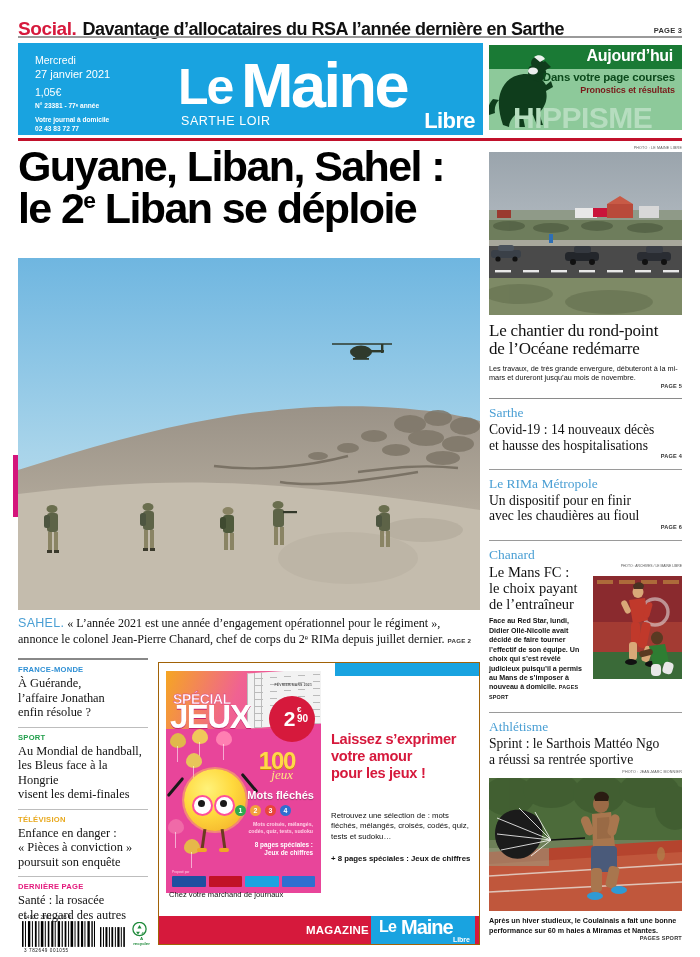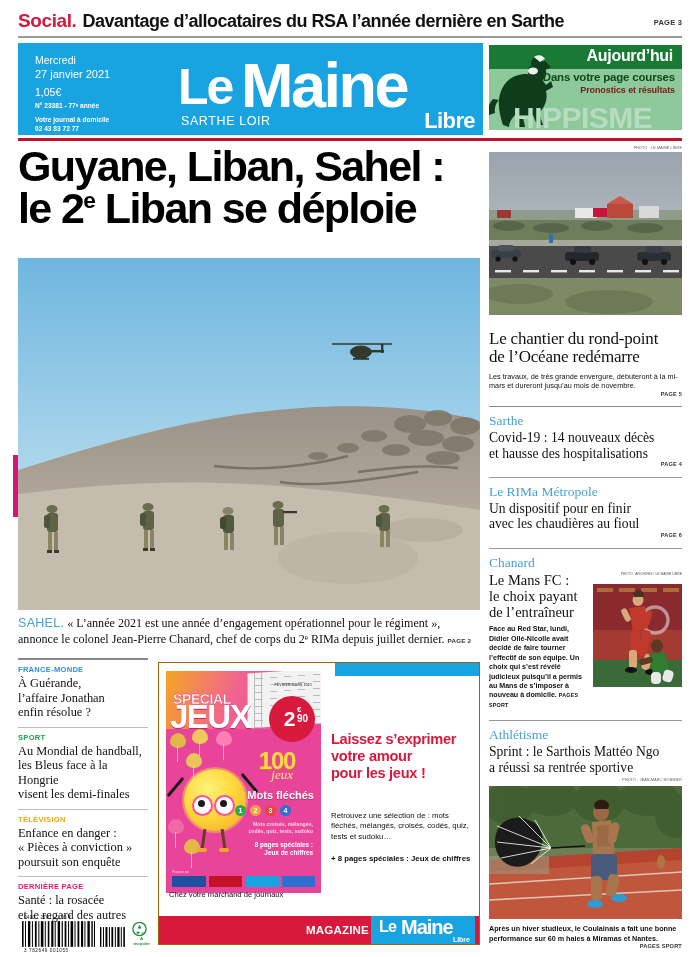--- a/index.html
+++ b/index.html
@@ -6,21 +6,21 @@
   html, body {
     width: 700px; height: 957px;
     background: #ffffff;
     font-family: "Liberation Sans", sans-serif;
     overflow: hidden;
   }
   .page { position: relative; width: 700px; height: 957px; background: #fff; }
 
   
   .teaser {
-    position: absolute; left: 18px; top: 10px; width: 664px; height: 24px;
+    position: absolute; left: 18px; top: 18px; width: 664px; height: 24px;
     display: flex; align-items: baseline;
   }
   .teaser-kicker {
     font-family: "Liberation Sans", sans-serif;
     font-weight: 700; font-size: 19px; color: #d6193c;
     letter-spacing: -0.4px; white-space: nowrap;
   }
   .teaser-head {
     font-family: "Liberation Sans", sans-serif;
     font-weight: 700; font-size: 18px; color: #111;
@@ -333,21 +333,21 @@
     flex: 1; height: 11px; border-radius: 1px; display:block;
   }
   .cov-sponsor { position:absolute; left:6px; bottom:19px; font-size:3.2px; color:#ffd1e6;}
 
   
   .rail { position: absolute; left: 489px; top: 146px; width: 193px; }
   .rail-credit { font-size: 3.6px; color: #555; text-align: right; margin-bottom: 2px; letter-spacing: .2px;}
   .rail-photo { width: 193px; height: 163px; overflow: hidden; background:#9aa0a6; }
   .rail-title {
     font-family: "Liberation Serif", serif;
-    font-size: 17px; line-height: 1.08; color: #111; margin-top: 15px; letter-spacing: -0.2px;
+    font-size: 17px; line-height: 1.08; color: #111; margin-top: 7px; letter-spacing: -0.2px;
   }
   .rail-deck {
     font-family: "Liberation Sans", sans-serif;
     font-size: 7.3px; line-height: 1.34; color: #111; margin-top: 5px;
   }
   .rail-page {
     font-family: "Liberation Sans", sans-serif;
     font-size: 5.6px; font-weight: 700; color: #333; text-align: right; letter-spacing: .2px;
   }
   .rail-sep { border-top: 1.6px solid #8a8a8a; margin: 9px 0 7px; }

